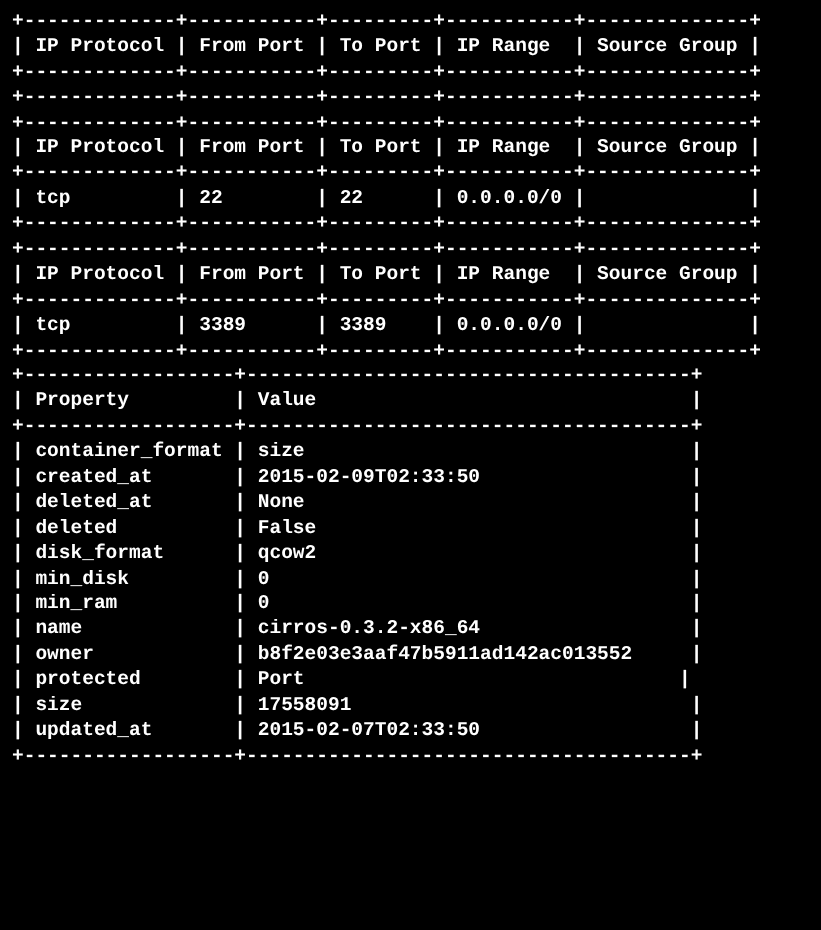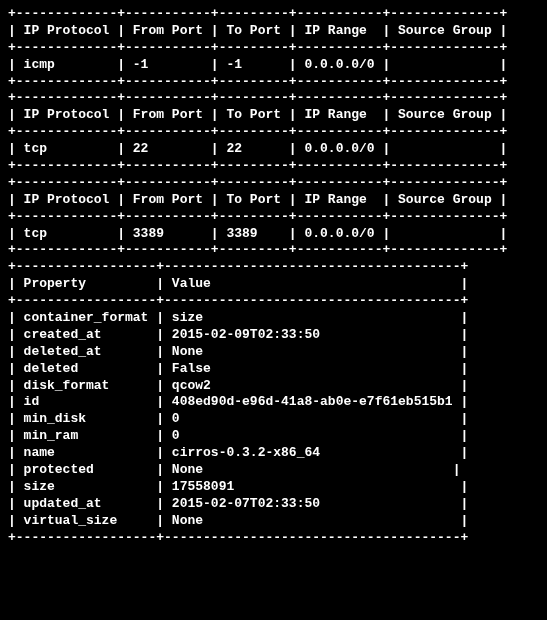--- a/index.html
+++ b/index.html
@@ -23,43 +23,41 @@
       white-space: pre;
     }
   </style>
 </head>
 <body>
 
 <div id="terminal">
     <div class="row">+-------------+-----------+---------+-----------+--------------+</div>
     <div class="row">| IP Protocol | From Port | To Port | IP Range  | Source Group |</div>
     <div class="row">+-------------+-----------+---------+-----------+--------------+</div>
-    <div class="row">| icmp        | -1        | -1      | 0.0.0.0/0 |              |</div>
     <div class="row">+-------------+-----------+---------+-----------+--------------+</div>
     <div class="row">+-------------+-----------+---------+-----------+--------------+</div>
     <div class="row">| IP Protocol | From Port | To Port | IP Range  | Source Group |</div>
     <div class="row">+-------------+-----------+---------+-----------+--------------+</div>
     <div class="row">| tcp         | 22        | 22      | 0.0.0.0/0 |              |</div>
     <div class="row">+-------------+-----------+---------+-----------+--------------+</div>
     <div class="row">+-------------+-----------+---------+-----------+--------------+</div>
     <div class="row">| IP Protocol | From Port | To Port | IP Range  | Source Group |</div>
     <div class="row">+-------------+-----------+---------+-----------+--------------+</div>
     <div class="row">| tcp         | 3389      | 3389    | 0.0.0.0/0 |              |</div>
     <div class="row">+-------------+-----------+---------+-----------+--------------+</div>
     <div class="row">+------------------+--------------------------------------+</div>
     <div class="row">| Property         | Value                                |</div>
     <div class="row">+------------------+--------------------------------------+</div>
     <div class="row">| container_format | size                                 |</div>
     <div class="row">| created_at       | 2015-02-09T02:33:50                  |</div>
     <div class="row">| deleted_at       | None                                 |</div>
     <div class="row">| deleted          | False                                |</div>
     <div class="row">| disk_format      | qcow2                                |</div>
-    <div class="row">| id               | 408ed90d-e96d-41a8-ab0e-e7f61eb515b1 |</div>
     <div class="row">| min_disk         | 0                                    |</div>
     <div class="row">| min_ram          | 0                                    |</div>
     <div class="row">| name             | cirros-0.3.2-x86_64                  |</div>
-    <div class="row">| protected        | None                                |</div>
+    <div class="row">| owner            | b8f2e03e3aaf47b5911ad142ac013552     |</div>
+    <div class="row">| protected        | Port                                |</div>
     <div class="row">| size             | 17558091                             |</div>
     <div class="row">| updated_at       | 2015-02-07T02:33:50                  |</div>
-    <div class="row">| virtual_size     | None                                 |</div>
     <div class="row">+------------------+--------------------------------------+</div>
     <div class="row">&nbsp;</div>
   </div>
 
 </body></html>

